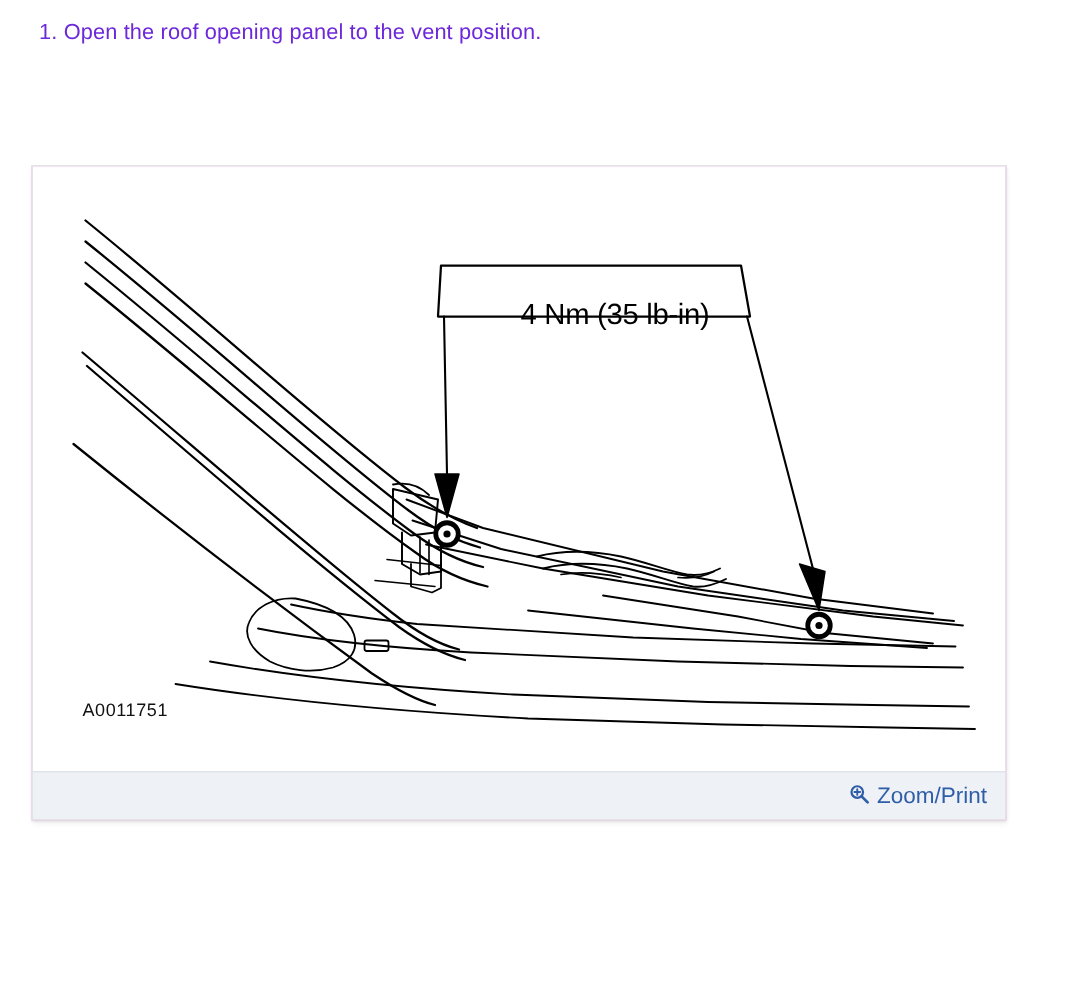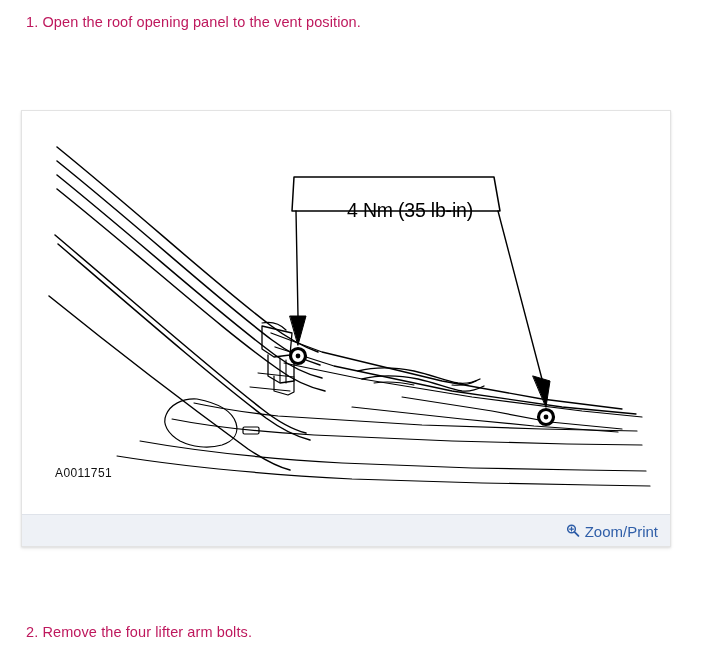--- a/index.html
+++ b/index.html
@@ -20,21 +20,21 @@
     position: absolute;
     inset: 0;
   }
 
   
   .step-text {
     position: absolute;
     left: 26px;
     font-size: 14.5px;
     line-height: 20px;
-    color: #be185d;
+    color: #6d28d9;
     letter-spacing: 0.1px;
     white-space: nowrap;
   }
   .step-text.step-1 { top: 12px; }
   .step-text.step-2 { top: 622px; }
 
   
   .figure-panel {
     position: absolute;
     left: 21px;
@@ -101,21 +101,20 @@
     border-top: 1px solid #dfe3ea;
     box-sizing: border-box;
   }
 
   .zoom-print-link {
     position: absolute;
     right: 12px;
     top: 50%;
     transform: translateY(-50%);
     display: flex;
-    align-items: center;
     gap: 5px;
     color: #2f5ea8;
     font-size: 15px;
     text-decoration: none;
     cursor: pointer;
     white-space: nowrap;
   }
 
   .magnifier-icon {
     width: 14px;
@@ -215,15 +214,14 @@
           <line x1="9.6" y1="9.6" x2="14.2" y2="14.2" stroke="#2f5ea8" stroke-width="2.1" stroke-linecap="round"></line>
           <line x1="6.3" y1="4.1" x2="6.3" y2="8.5" stroke="#2f5ea8" stroke-width="1.4" stroke-linecap="round"></line>
           <line x1="4.1" y1="6.3" x2="8.5" y2="6.3" stroke="#2f5ea8" stroke-width="1.4" stroke-linecap="round"></line>
         </svg>
         <span class="zoom-print-label">Zoom/Print</span>
       </a>
     </div>
 
   </div>
 
-  <div class="step-text step-2">2. Remove the four lifter arm bolts.</div>
 
 </div>
 
 </body></html>

